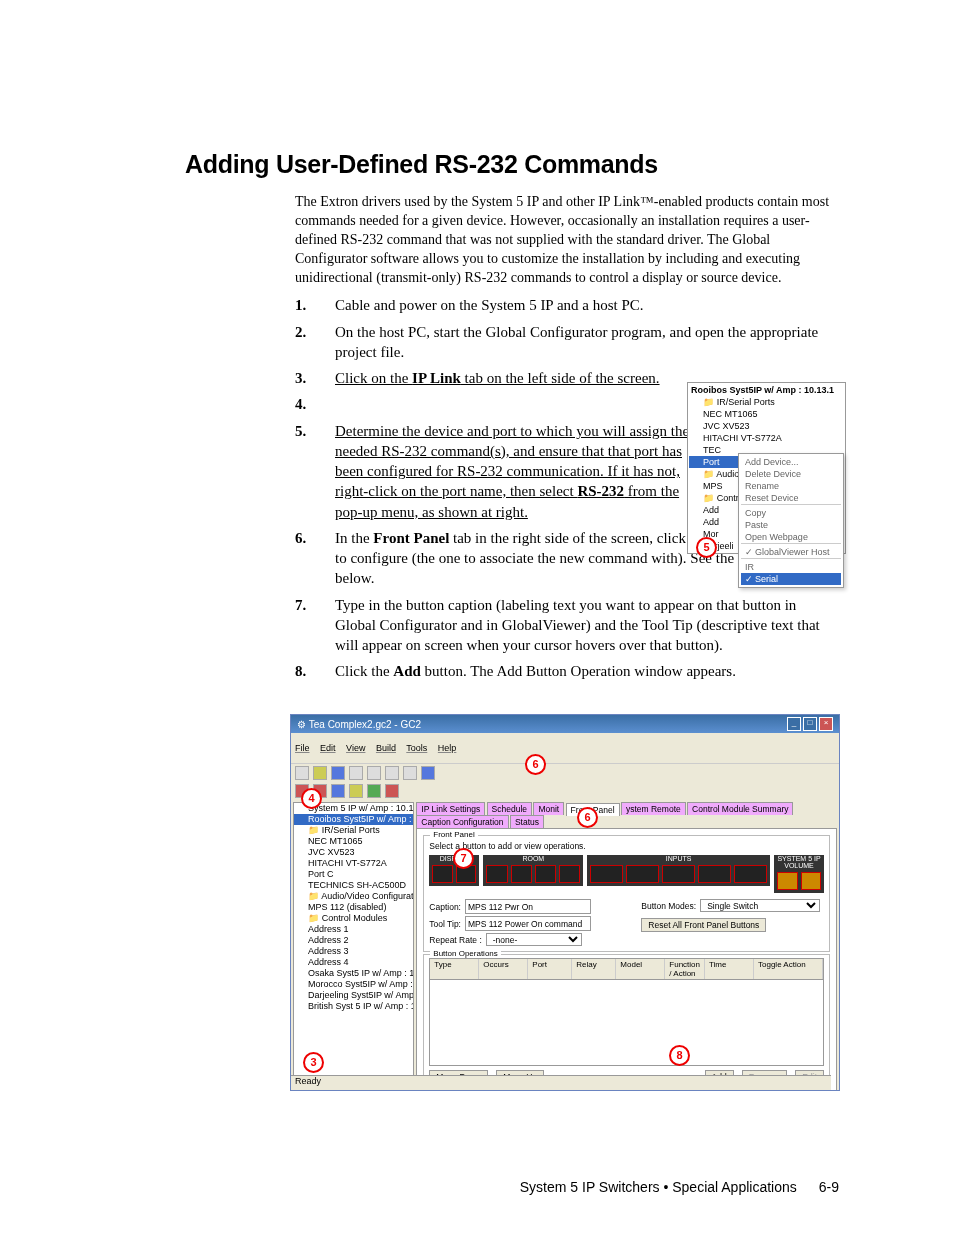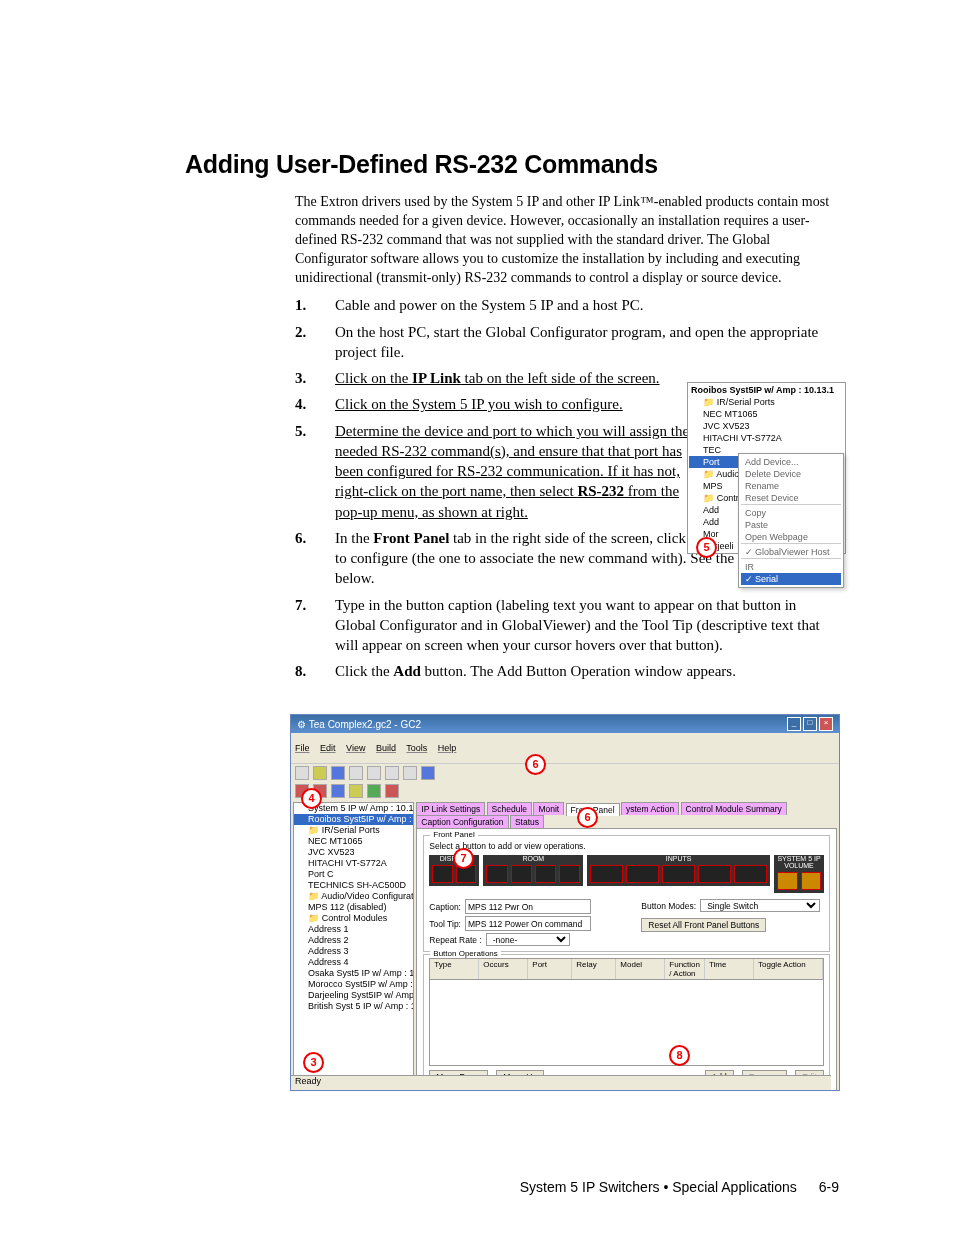--- a/index.html
+++ b/index.html
@@ -193,21 +193,20 @@
 
     <li>
         <div class="num">3.</div>
         <div class="body narrow">
           <span>Click on the </span><b>IP Link</b><span> tab on the left side of the screen.</span>
         </div>
       </li>
 
     <li>
         <div class="num">4.</div>
-        <div class="body narrow">Click on the System 5 IP you wish to configure.</div>
       </li>
 
     <li>
         <div class="num">5.</div>
         <div class="body narrow">
           <span>Determine the device and port to which you will assign the needed RS-232 command(s), and ensure that that port has been configured for RS-232 communication.  If it has not, right-click on the port name, then select </span><b>RS-232</b><span> from the pop-up menu, as shown at right.</span>
         </div>
       </li>
 
     <li>
@@ -327,21 +326,21 @@
           <span>Brand</span>
           <span>GlobalView</span>
         </div>
       </div>
       <div class="rightpane">
         <div class="tabs">
           <span>IP Link Settings</span>
           <span>Schedule</span>
           <span>Monit</span>
           <span class="sel">Front Panel</span>
-          <span>ystem Action</span>
+          <span>ystem Remote</span>
           <span>Control Module Summary</span>
           <span>Caption Configuration</span>
           <span>Status</span>
         </div>
         <div class="pane">
           <div class="grp">
             <div class="lgd">Front Panel</div>
             <div style="margin:2px 0 4px;">Select a button to add or view operations.</div>
             <div style="display:flex; gap:4px;">
               <div style="flex:0 0 50px">
@@ -383,21 +382,21 @@
                <div class="fld">
                     <span>Caption:</span>
                     <input style="width: 120px;" value="MPS 112 Pwr On">
                   </div>
                <div class="fld">
                     <span>Tool Tip:</span>
                     <input style="width: 120px;" value="MPS 112 Power On command">
                   </div>
                <div class="fld">
                     <span>Repeat Rate :</span>
-                    <select style="width:84px"><option>-none-</option></select>
+                    <select style="width:96px"><option>-none-</option></select>
                   </div>
               </div>
               <div style="flex:1">
                <div class="fld">
                     <span>Button Modes:</span>
                     <select style="width:120px"><option>Single Switch</option></select>
                   </div>
                <div style="margin-top:6px"><span class="btnctrl">Reset All Front Panel Buttons</span></div>
               </div>
             </div>

